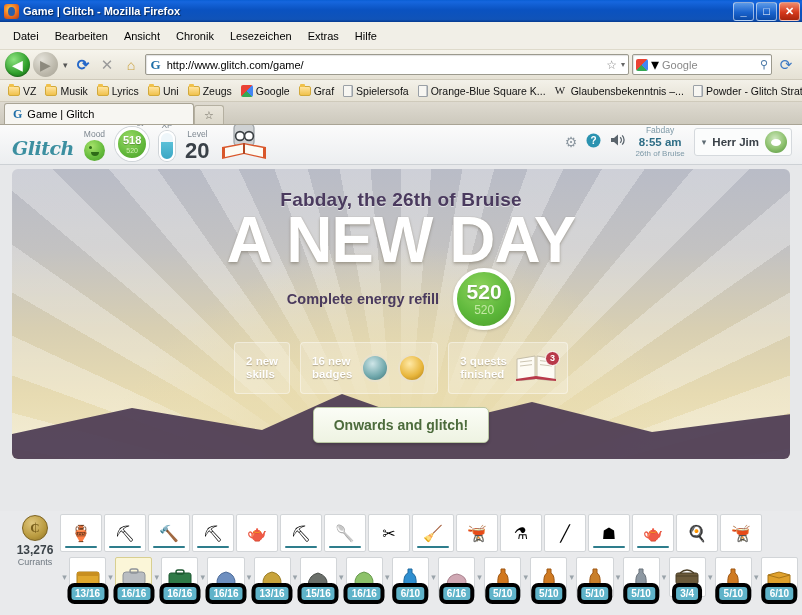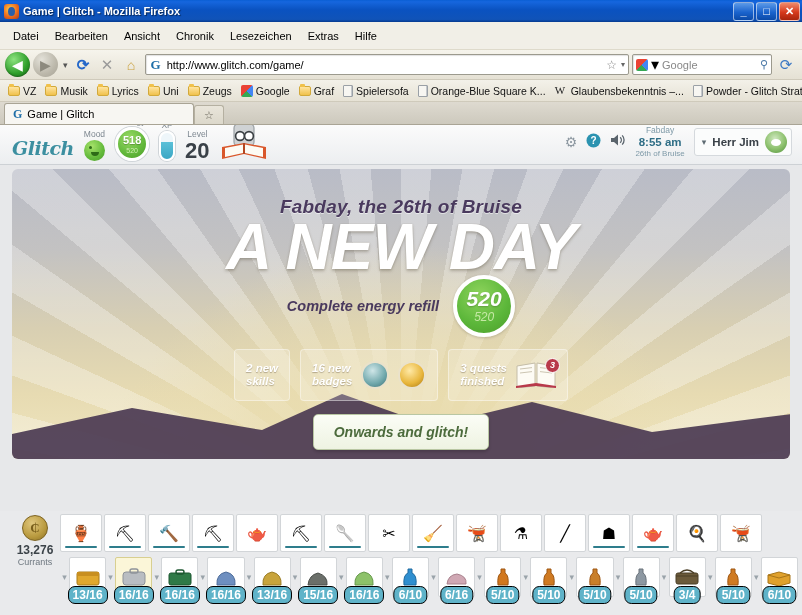--- a/index.html
+++ b/index.html
@@ -210,21 +210,21 @@
   .newday {
     position:absolute; left:12px; right:12px; top:44px; bottom:52px;
     border-radius:6px; overflow:hidden;
     background:
       radial-gradient(ellipse at 50% 115%, #f2e7bd 0%, #e9dcae 18%, rgba(228,216,176,0) 55%),
       repeating-conic-gradient(from 0deg at 50% 120%,
         rgba(255,255,255,.30) 0deg 5deg, rgba(255,255,255,0) 5deg 10deg),
       linear-gradient(180deg,#b9bcc7 0%, #c3c2c2 28%, #d8cfb2 55%, #e7dbb2 78%, #efe6c0 100%);
   }
   .mountains { position:absolute;left:0;right:0;bottom:0;height:95px; }
-  .nd-inner { position:relative; z-index:2; height:100%; text-align:center; padding-top:27px;font-style:italic;}
+  .nd-inner { position:relative; z-index:2; height:100%; text-align:center; padding-top:20px;}
   .nd-date {
     font-size:19px; font-weight:bold; color:#4a3a5e; letter-spacing:.2px;
     text-shadow:0 1px 0 rgba(255,255,255,.55);
   }
   .nd-title {
     font-size:64px; font-weight:bold; color:#fff; line-height:.98;
     letter-spacing:-1px; margin-top:-2px;
     text-shadow: 0 2px 3px rgba(90,80,60,.35), 0 0 1px rgba(120,110,90,.5);
   }
   .refill-row {
@@ -301,22 +301,22 @@
   }
   .tool .hb { position:absolute;left:4px;right:4px;bottom:3px;height:2px;background:#2e7d8c;border-radius:1px;}
   .invrow { position:absolute; left:60px; right:4px; top:46px; display:flex; align-items:flex-start; }
   .inv {
     width:42px;height:40px;background:#fff;border:1px solid #d2d5d8;border-radius:2px;
     display:flex;align-items:center;justify-content:center;position:relative;
   }
   .inv.sel { background:#fbf6d8; border-color:#d8cf90;}
   .qty {
     position:absolute;left:50%;transform:translateX(-50%);bottom:-8px;
-    background:#5fb3c9;color:#fff;font-size:12px;font-weight:bold;
-    border-radius:7px;padding:1px 4px;border:1px solid #000000;white-space:nowrap;
+    background:#5fb3c9;color:#fff;font-size:10px;font-weight:bold;
+    border-radius:7px;padding:1px 4px;border:4px solid #000000;white-space:nowrap;
   }
   .arr { width:9px;text-align:center;color:#9aa3aa;font-size:9px;line-height:40px;flex:none;}
 </style>
 </head>
 <body>
 
 <div class="titlebar">
   <div class="favicon"></div>
   <div class="ttl">Game | Glitch - Mozilla Firefox</div>
   <div class="winbtns">

